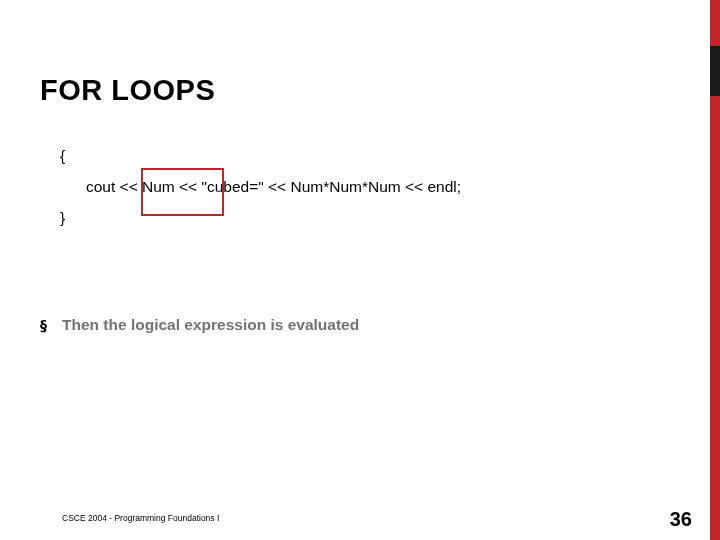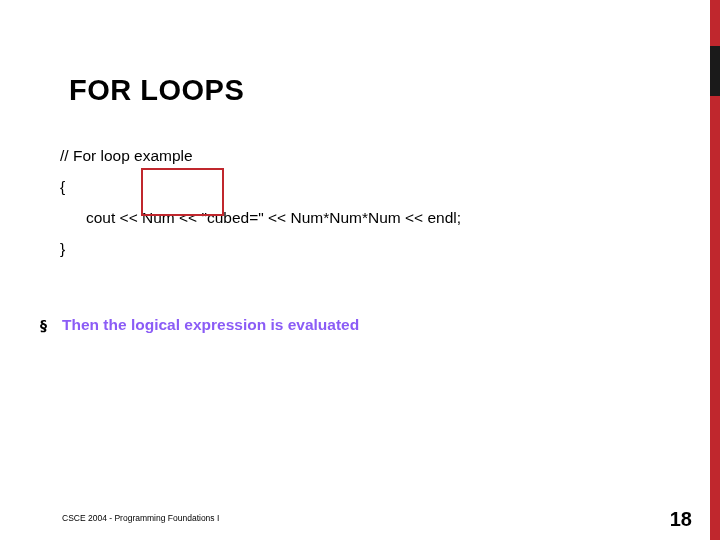--- a/index.html
+++ b/index.html
@@ -42,21 +42,20 @@
   }
 
   .title {
     position: absolute;
     left: 40px;
     top: 74px;
     font-size: 29px;
     font-weight: bold;
     color: #000000;
     letter-spacing: 0.5px;
-    margin-left: 29px;
   }
 
   .code-block {
     position: absolute;
     left: 60px;
     top: 140px;
     width: 560px;
   }
   .code-line {
     font-size: 15.5px;
@@ -89,21 +88,21 @@
     font-family: "DejaVu Sans", sans-serif;
     font-size: 14px;
     color: #000000;
     font-weight: bold;
     line-height: 22px;
     width: 22px;
   }
   .bullet-text {
     font-size: 15.5px;
     font-weight: bold;
-    color: #8b5cf6;
+    color: #737373;
     line-height: 22px;
   }
 
   .footer-text {
     position: absolute;
     left: 40px;
     top: 513px;
     font-size: 8.5px;
     color: #000000;
     margin-left: 22px;
@@ -122,29 +121,28 @@
 
 <div class="slide">
 
   <div class="edge-bar edge-bar-top"></div>
   <div class="edge-bar edge-bar-mid"></div>
   <div class="edge-bar edge-bar-bottom"></div>
 
   <div class="title">FOR LOOPS</div>
 
   <div class="code-block">
-    <div class="code-line">// For loop example</div>
     <div class="code-line">{</div>
     <div class="code-line indented">cout &lt;&lt; Num &lt;&lt; "cubed=" &lt;&lt; Num*Num*Num &lt;&lt; endl;</div>
     <div class="code-line">}</div>
   </div>
 
   <div class="hl-box"></div>
 
   <div class="bullet-row">
     <div class="bullet-glyph">§</div>
     <div class="bullet-text">Then the logical expression is evaluated</div>
   </div>
 
   <div class="footer-text">CSCE 2004 - Programming Foundations I</div>
-  <div class="page-number">18</div>
+  <div class="page-number">36</div>
 
 </div>
 
 </body></html>

